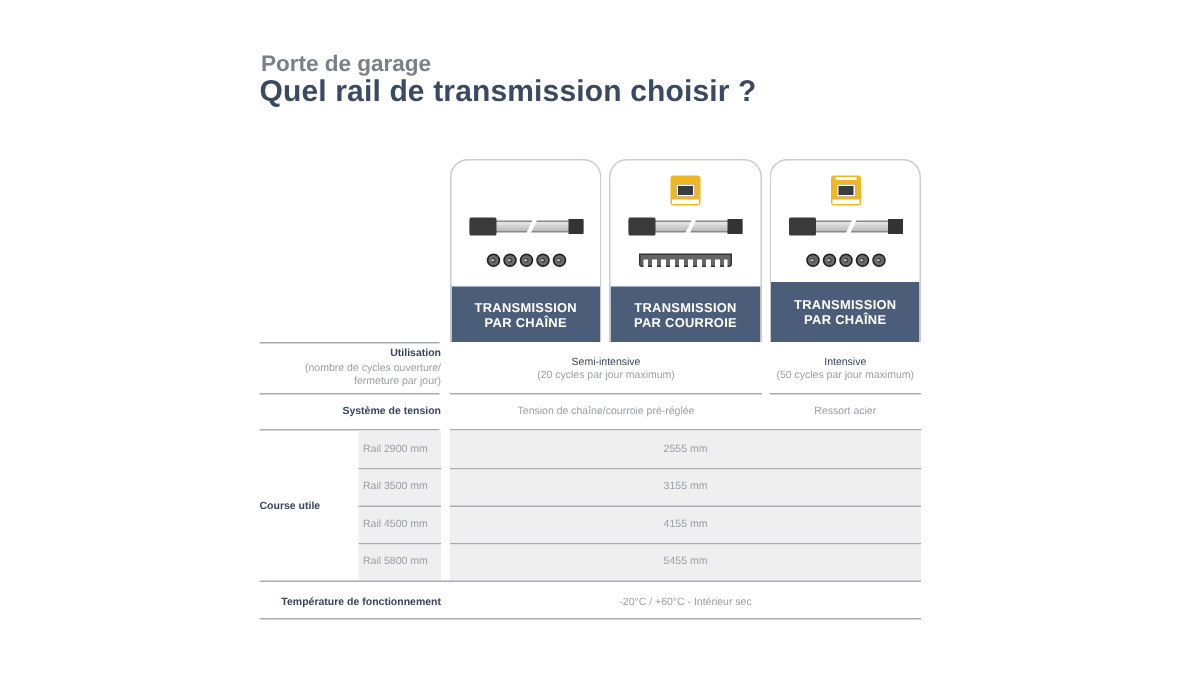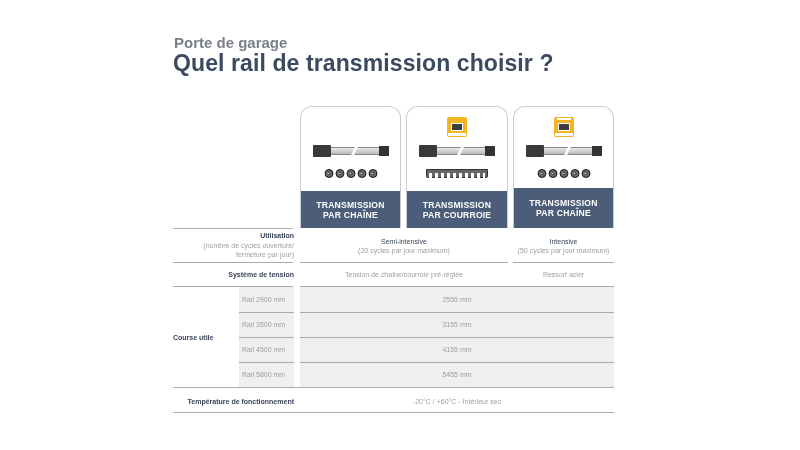--- a/index.html
+++ b/index.html
@@ -1,20 +1,20 @@
 <!DOCTYPE html>
 <html><head>
 <meta charset="utf-8">
 <style>
   * { box-sizing: border-box; margin: 0; padding: 0; }
   html, body { width: 800px; height: 450px; background: #ffffff; overflow: hidden; }
   body { font-family: "Liberation Sans", "DejaVu Sans", sans-serif; color: #3a4557; position: relative; }
 
   .subtitle { position: absolute; left: 174px; top: 34px; font-size: 15px; color: #7b7f86; font-weight: 700; }
-  .title { position: absolute; left: 173px; top: 50px; font-size: 23px; font-weight: bold; color: #3b4a60; letter-spacing: 0.1px; }
+  .title { position: absolute; left: 173px; top: 50px; font-size: 20px; font-weight: bold; color: #3b4a60; letter-spacing: 0.1px; }
 
   .card { position: absolute; top: 106px; height: 122px; border: 1px solid #c9ccd1; border-bottom: none; border-radius: 12px 12px 0 0; background: #fff; overflow: hidden; }
   .card .label { position: absolute; left: 0; right: 0; bottom: 0; height: 37px; background: #4b5d78; color: #fff; font-weight: bold; font-size: 8.6px; text-align: center; display: flex; flex-direction: column; justify-content: center; line-height: 10px; letter-spacing: 0.2px; }
   .card.tall .label { height: 40px; }
 
   .rail { position: absolute; left: 50%; transform: translateX(-50%); width: 76px; height: 12px; }
   .rail .body { position: absolute; left: 0; top: 2px; width: 76px; height: 8px; background: linear-gradient(#e9e9e9, #b9b9b9); border: 1px solid #888; }
   .rail .motor { position: absolute; left: 0; top: 0; width: 18px; height: 12px; background: #3a3a3a; border-radius: 1px; }
   .rail .end { position: absolute; right: 0; top: 1px; width: 10px; height: 10px; background: #333; }
   .rail .cut { position: absolute; left: 40px; top: -1px; width: 3px; height: 14px; background: #fff; transform: skewX(-25deg); }

